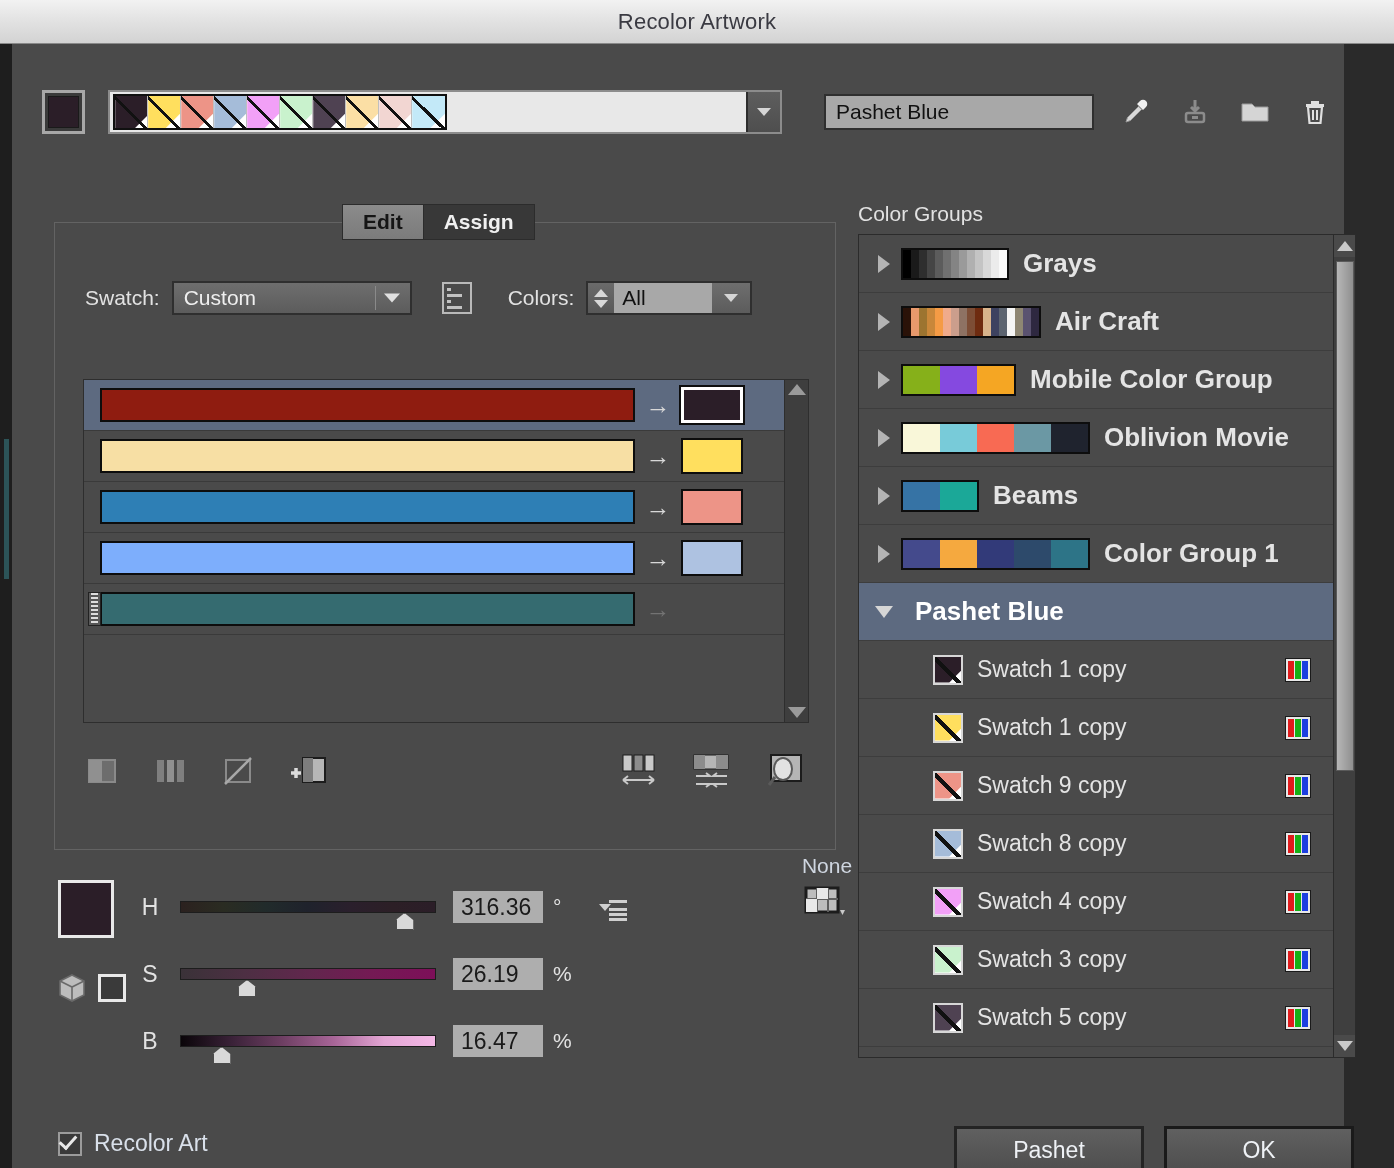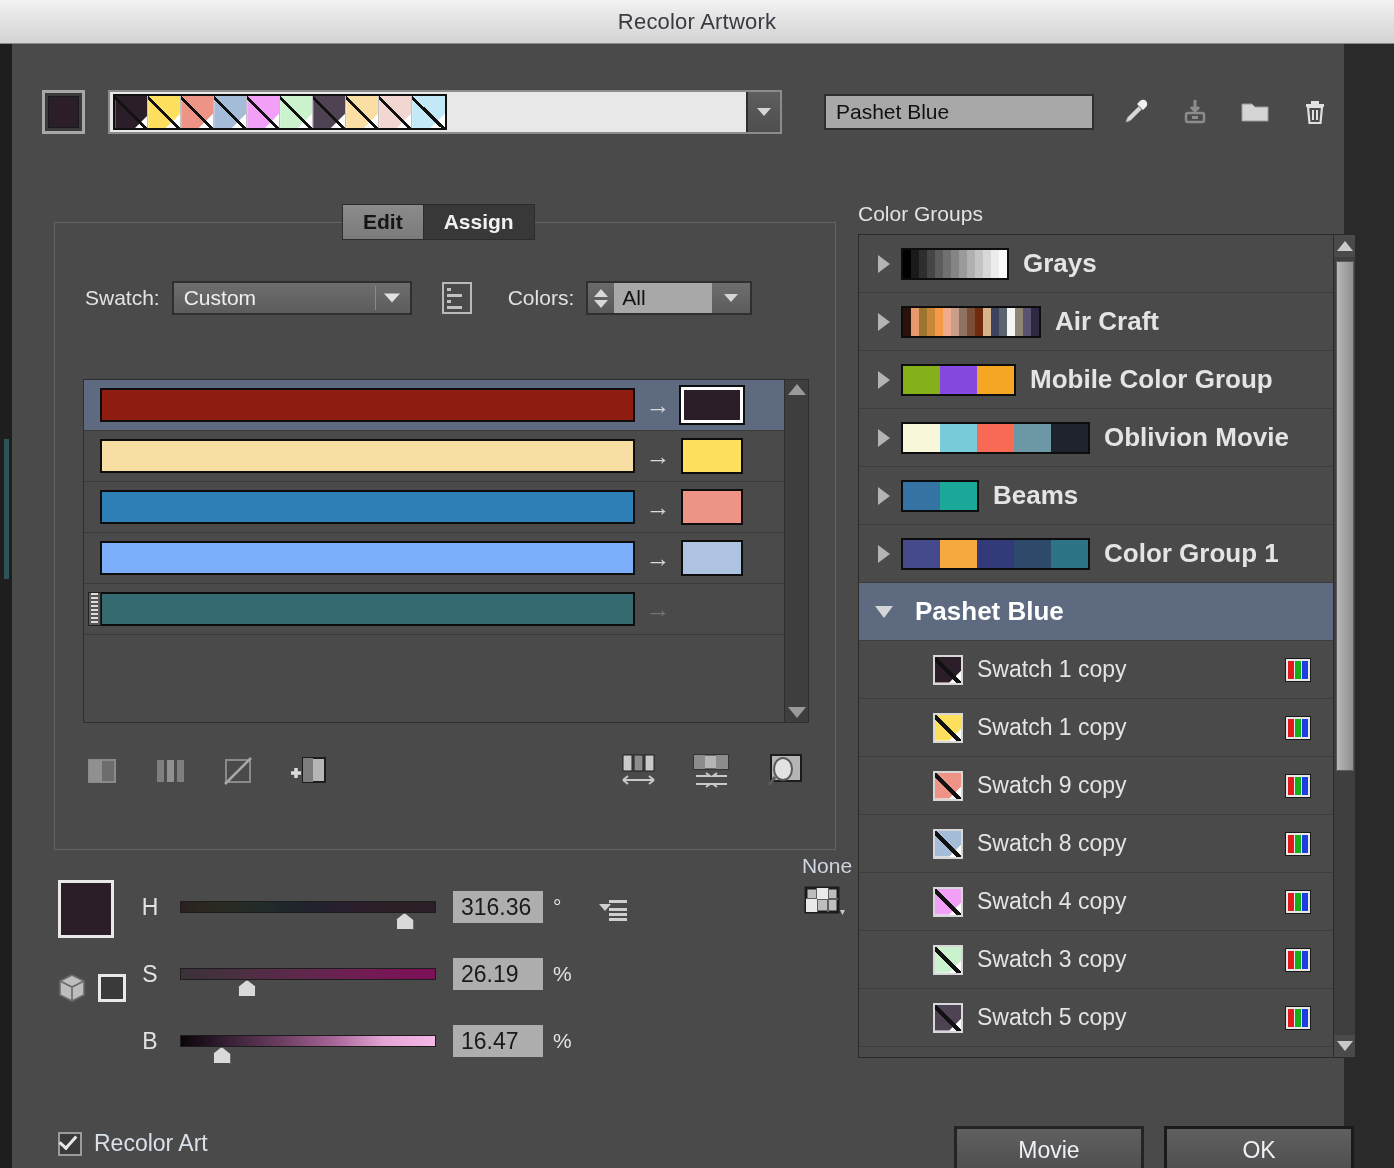--- a/index.html
+++ b/index.html
@@ -903,20 +903,20 @@
     </div>
 
     <div class="footer-check">
       <div class="checkbox">
         <span class="tick"></span>
       </div>
       <span class="txt">Recolor Art</span>
     </div>
 
     <div class="btn cancel">
-      <span>Movie</span>
+      <span>Pashet</span>
     </div>
     <div class="btn ok">
       <span>OK</span>
     </div>
 
   </div>
 </div>
 
 </body></html>

